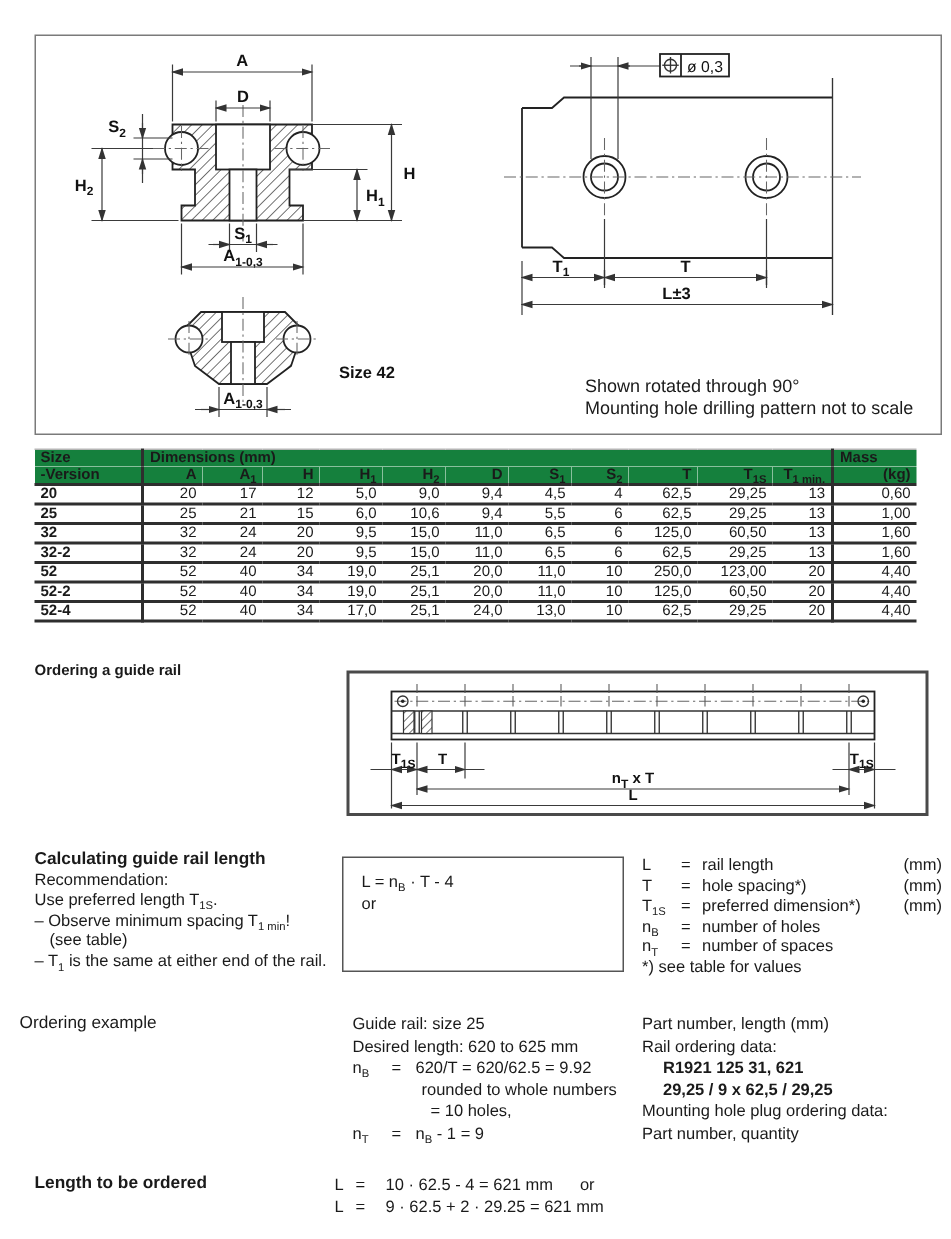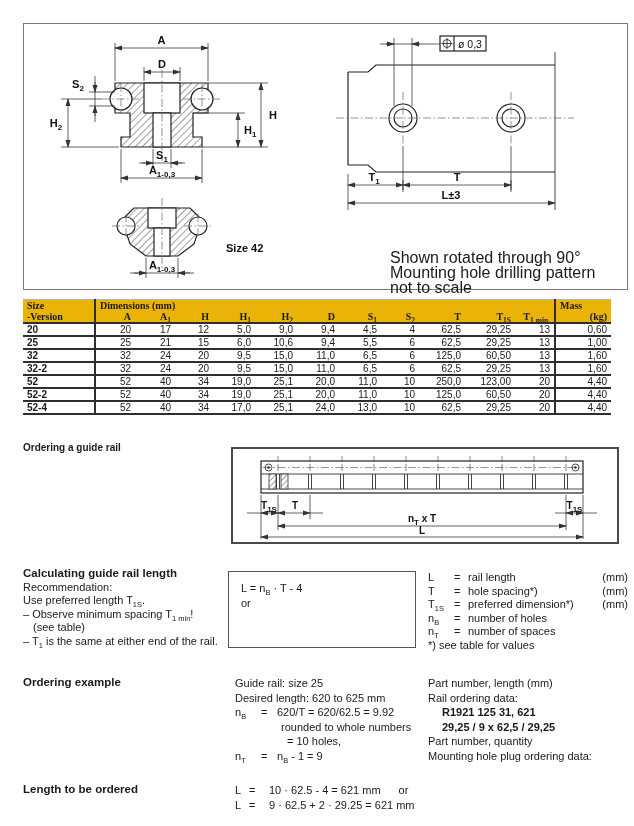--- a/index.html
+++ b/index.html
@@ -3,41 +3,41 @@
 <meta charset="utf-8">
 <style>
   html,body{margin:0;padding:0;background:#fff;}
   #page{position:relative;width:634px;height:826px;background:#fff;
         font-family:"Liberation Sans",sans-serif;font-size:11px;color:#1a1a1a;overflow:hidden;}
   .abs{position:absolute;}
   sub{font-size:7.5px;line-height:0;}
 
   
   #draw-frame{left:23px;top:23px;width:605px;height:267px;border:1px solid #7a7a7a;box-sizing:border-box;}
-  #drill-notes{left:366px;top:226px;width:232px;line-height:15px;font-size:16px;color:#1a1a1a;}
+  #drill-notes{left:366px;top:226px;width:232px;line-height:15px;font-size:12px;color:#1a1a1a;}
 
   
   svg{display:block;}
   svg text{font-family:"Liberation Sans",sans-serif;font-size:11px;fill:#111;}
   svg text.b{font-weight:bold;}
   svg tspan.sub{font-size:8px;}
   .sln{stroke:#222;stroke-width:1.2;fill:none;}
   .thin{stroke:#555;stroke-width:0.7;fill:none;}
   .med{stroke:#333;stroke-width:0.9;fill:none;}
   .cl{stroke:#666;stroke-width:0.7;stroke-dasharray:8 2.5 1.5 2.5;fill:none;}
   .dim{stroke:#3a3a3a;stroke-width:0.8;fill:none;}
   .hatchf{fill:url(#hpat);stroke:#222;stroke-width:1.2;}
   .hatchf2{fill:url(#hpat2);stroke:#333;stroke-width:0.8;}
   .wf{fill:#fff;stroke:#222;stroke-width:1.2;}
 
   
   #dim-table{left:23px;top:299px;width:588px;}
   #dim-table table{border-collapse:collapse;table-layout:fixed;width:588px;font-size:10px;}
   #dim-table th,#dim-table td{padding:0 4px;height:11px;line-height:11px;white-space:nowrap;overflow:hidden;font-weight:normal;}
-  #dim-table thead th{background:#eab308;font-weight:bold;text-align:right;font-family:Liberation Serif, serif;}
+  #dim-table thead th{background:#15803d;font-weight:bold;text-align:right;}
   #dim-table thead tr.r1 th{border-top:1px solid #b5b5b5;}
   #dim-table thead tr.r2 th{border-bottom:2px solid #2e2e2e;}
   #dim-table th.lft{text-align:left;}
   #dim-table td{text-align:right;border-bottom:2px solid #2e2e2e;}
   #dim-table td.size{text-align:left;font-weight:bold;}
   #dim-table .vr{border-right:2px solid #2e2e2e;}
 
   
   #h-ordering{left:23px;top:442px;font-size:10px;font-weight:bold;text-align:center;}
   #rail-box{left:231px;top:447px;width:388px;height:97px;border:2px solid #4a4a4a;box-sizing:border-box;}
@@ -48,33 +48,33 @@
   #calc-left .ind{padding-left:10px;}
   #formula-box{left:228px;top:571px;width:188px;height:77px;border:1.5px solid #555;box-sizing:border-box;padding:9px 0 0 12px;line-height:15px;}
   #legend{left:428px;top:571px;width:200px;line-height:13.5px;}
   .lg-row{display:flex;}
   .lg-sym{width:26px;}
   .lg-eq{width:14px;}
   .lg-desc{flex:1;}
   .lg-unit{width:34px;text-align:right;}
 
   
-  #h-example{left:23px;top:676px;font-size:11.5px;font-weight:bold;}
+  #h-example{left:13px;top:676px;font-size:11.5px;font-weight:normal;}
   #example-calc{left:235px;top:676px;width:195px;line-height:14.5px;}
   .fx-row{display:flex;}
   .fx-sym{width:26px;}
   .fx-eq{width:16px;}
   .ind46{padding-left:46px;}
   .ind52{padding-left:52px;}
   #example-order{left:428px;top:676px;width:202px;line-height:14.5px;}
   #example-order .pn{font-weight:bold;padding-left:14px;}
 
   
   #h-length{left:23px;top:783px;font-size:11.5px;font-weight:bold;}
-  #length-rows{left:235px;top:783px;width:300px;line-height:15px;}
+  #length-rows{left:223px;top:783px;width:300px;line-height:15px;}
   .ln-sym{display:inline-block;width:14px;}
   .ln-eq{display:inline-block;width:20px;}
   .ln-suffix{margin-left:18px;}
 </style>
 </head>
 <body>
 
 <div id="page">
 
   <div id="draw-frame" class="abs">
@@ -528,22 +528,22 @@
         <span class="fx-eq">=</span>
         <span>n<sub>B</sub> - 1 = 9</span>
     </div>
   </div>
 
   <div id="example-order" class="abs">
     <div>Part number, length (mm)</div>
     <div>Rail ordering data:</div>
     <div class="pn">R1921 125 31, 621</div>
     <div class="pn">29,25 / 9 x 62,5 / 29,25</div>
+    <div>Mounting hole plug ordering data:</div>
     <div>Part number, quantity</div>
-    <div>Mounting hole plug ordering data:</div>
   </div>
 
   <div id="h-length" class="abs">Length to be ordered</div>
 
   <div id="length-rows" class="abs">
     <div>
       <span class="ln-sym">L</span><span class="ln-eq">=</span><span>10 · 62.5 - 4 = 621 mm</span><span class="ln-suffix">or</span>
     </div>
     <div>
       <span class="ln-sym">L</span><span class="ln-eq">=</span><span>9 · 62.5 + 2 · 29.25 = 621 mm</span>

